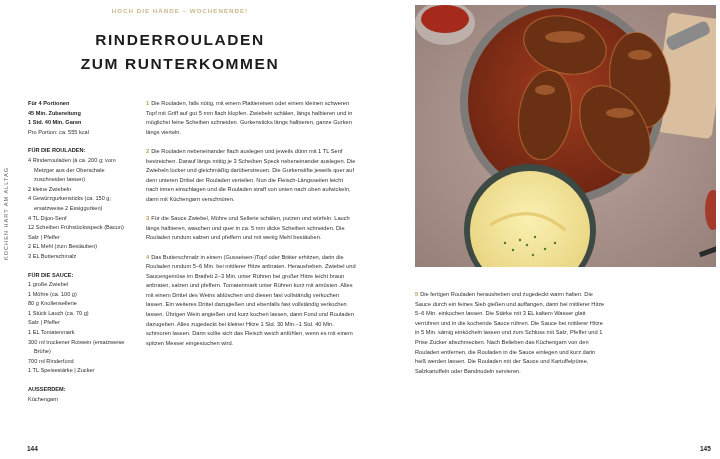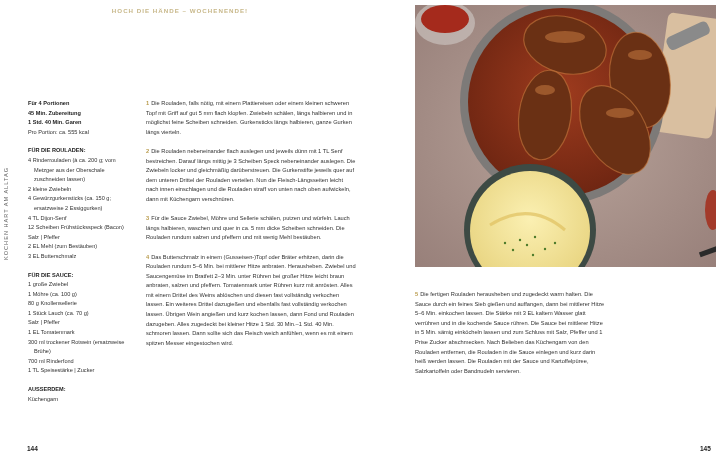--- a/index.html
+++ b/index.html
@@ -56,20 +56,24 @@
     .folio-left { position: absolute; left: 27px; top: 445px; font-size: 6.5px; font-weight: bold; color: #222; }
     .folio-right { position: absolute; left: 700px; top: 445px; font-size: 6.5px; font-weight: bold; color: #222; }
   </style>
 </head>
 <body>
 
 <div class="spread">
 
   <div class="page-left">
     <div class="kicker">HOCH DIE HÄNDE – WOCHENENDE!</div>
+    <div class="title">
+      <div>RINDERROULADEN</div>
+      <div>ZUM RUNTERKOMMEN</div>
+    </div>
 
     <div class="side-label">KOCHEN HART AM ALLTAG</div>
 
     <div class="ingredients">
       <div class="meta-strong">Für 4 Portionen</div>
       <div class="meta-strong">45 Min. Zubereitung</div>
       <div class="meta-strong">1 Std. 40 Min. Garen</div>
       <div>Pro Portion: ca. 555 kcal</div>
 
       <div class="section-head">FÜR DIE ROULADEN:</div>

